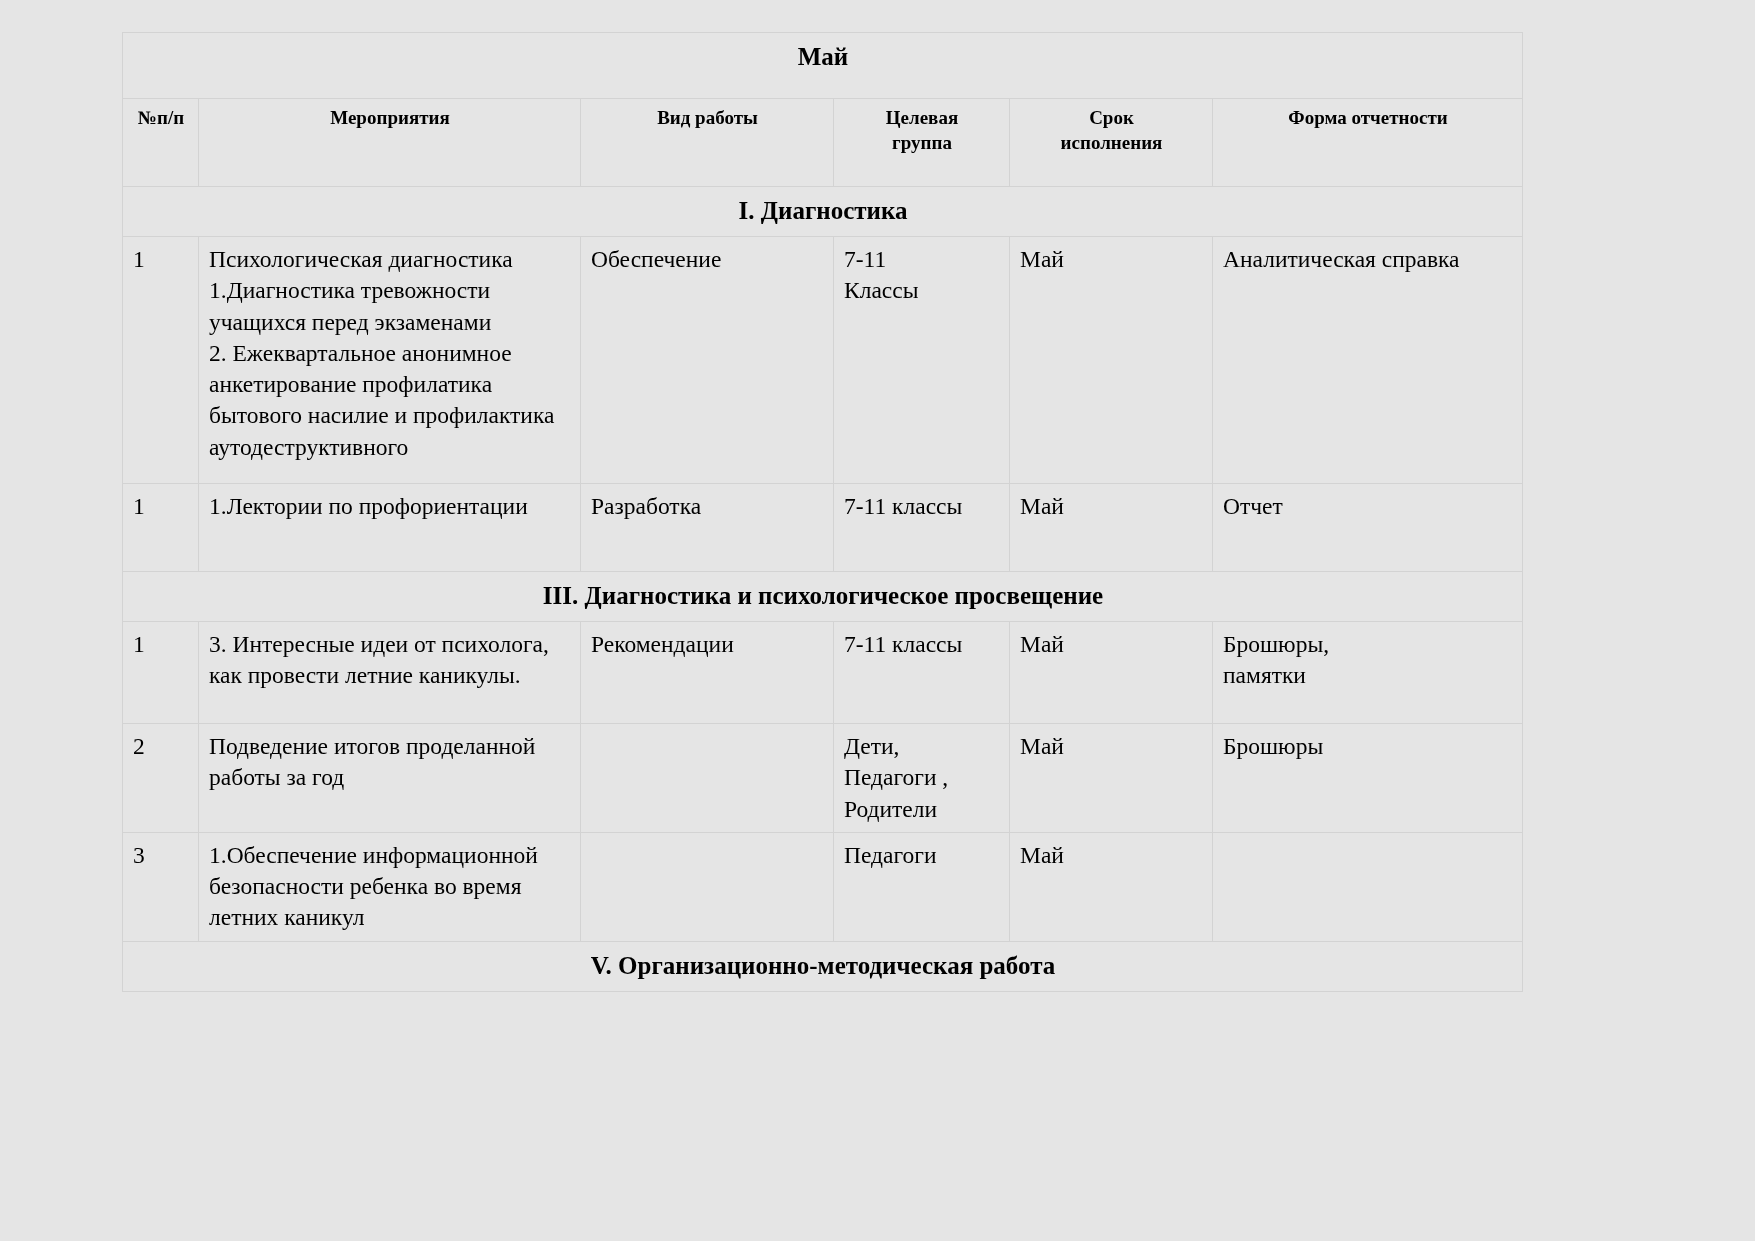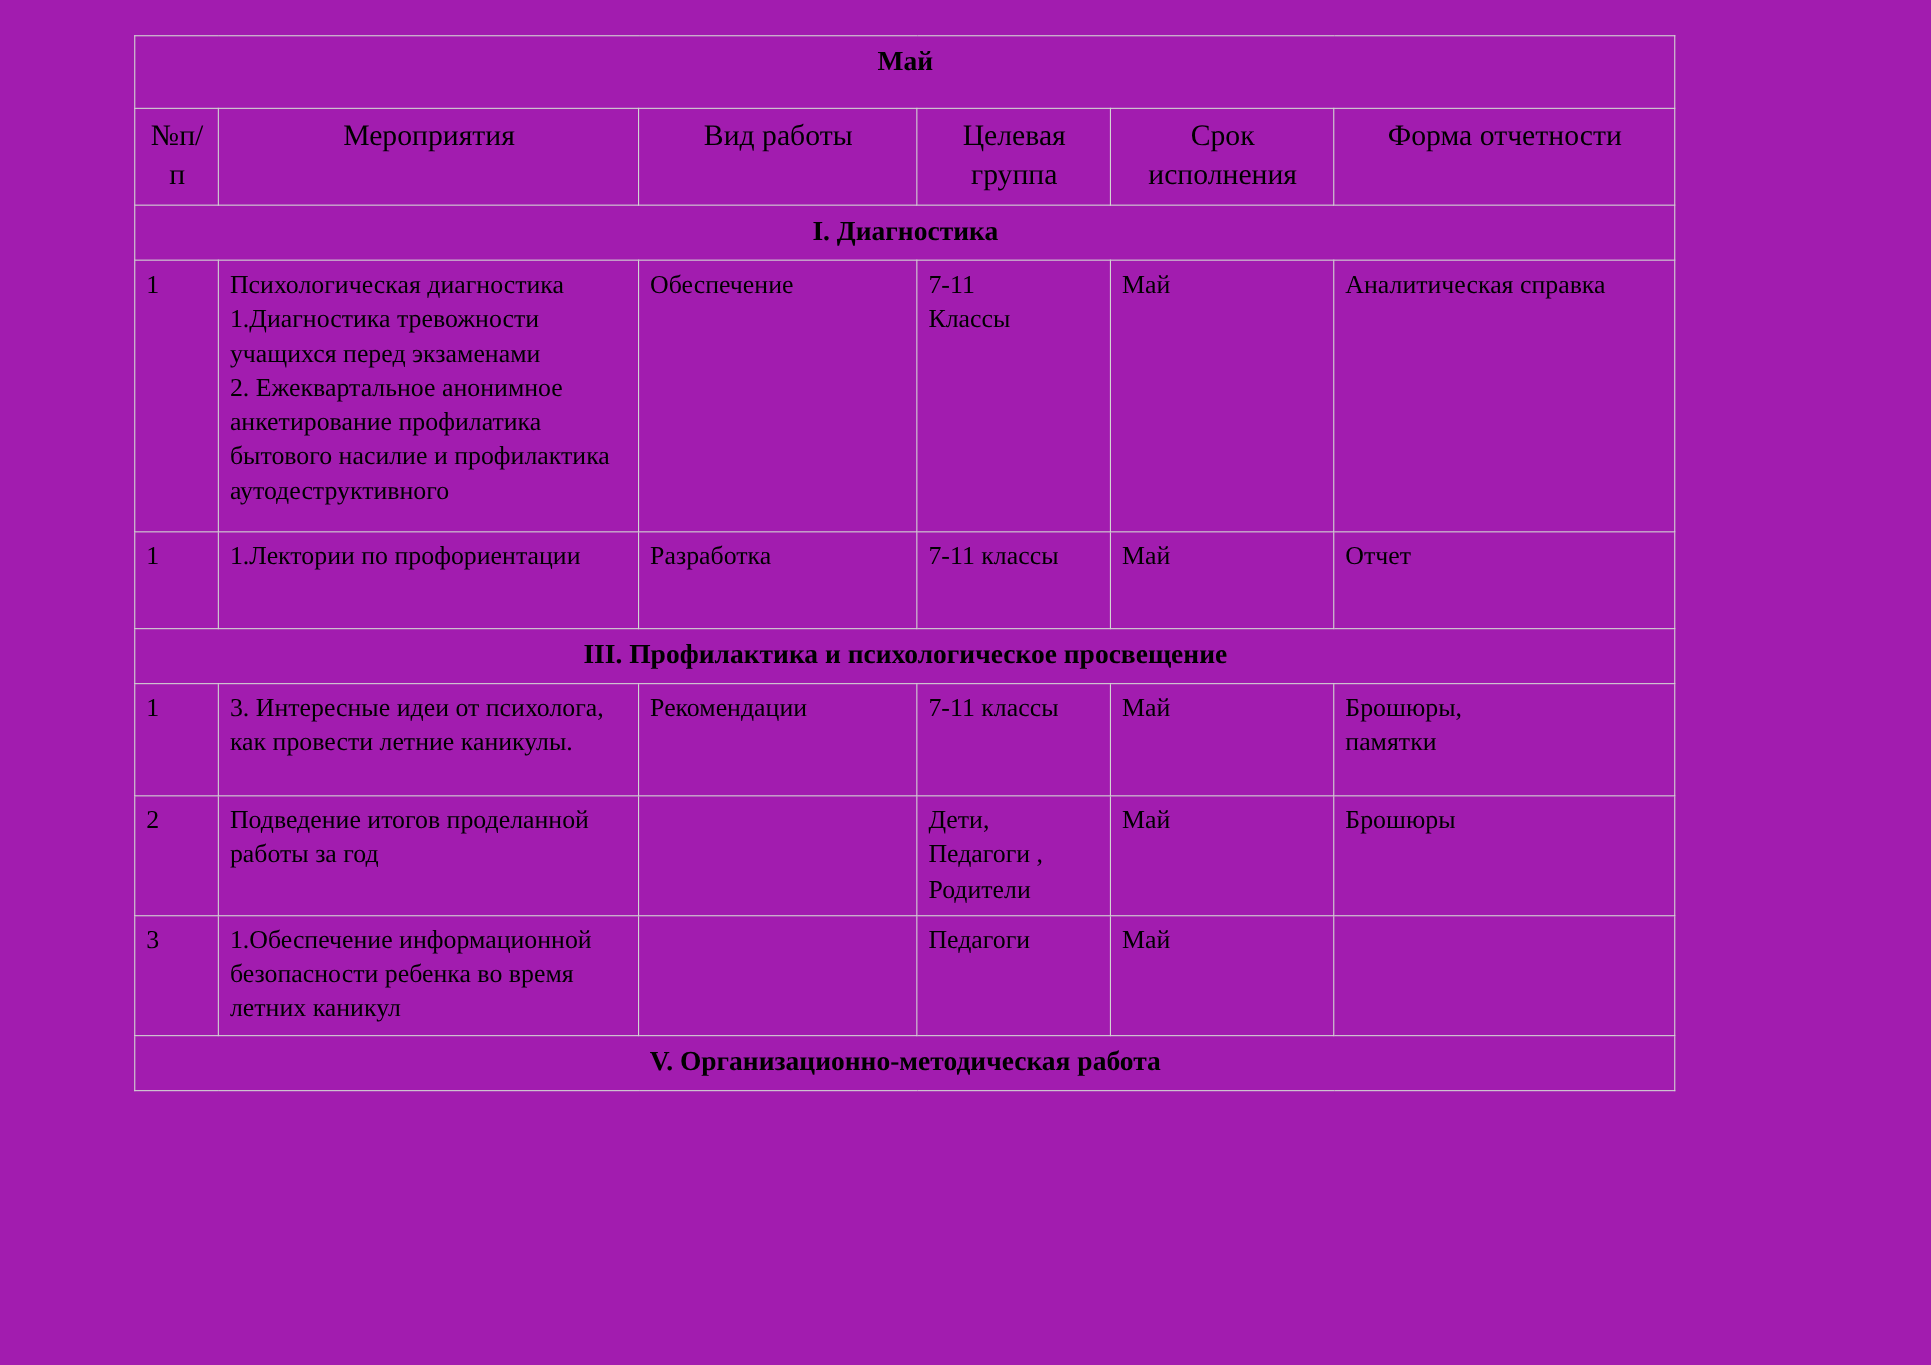--- a/index.html
+++ b/index.html
@@ -11,21 +11,21 @@
     width: 1755px;
     height: 1241px;
     font-family: "Liberation Serif", "DejaVu Serif", serif;
     color: #000000;
     overflow: hidden;
   }
   #page {
     position: relative;
     width: 1755px;
     height: 1241px;
-    background: #a21caf;
+    background: #e5e5e5;
     box-sizing: border-box;
   }
   #doc-table {
     position: absolute;
     left: 122px;
     top: 32px;
     width: 1400px;
     border-collapse: collapse;
     table-layout: fixed;
     font-size: 23.5px;
@@ -48,22 +48,22 @@
   .title-cell {
     text-align: center;
     font-weight: bold;
     font-size: 25px;
     padding-top: 18px;
     padding-bottom: 18px;
     height: 66px;
   }
   .head-cell {
     text-align: center;
-    font-weight: normal;
-    font-size: 27px;
+    font-weight: bold;
+    font-size: 19px;
     padding-top: 16px;
     padding-bottom: 16px;
     height: 88px;
     line-height: 1.3;
   }
   .section-cell {
     text-align: center;
     font-weight: bold;
     font-size: 25px;
     padding-top: 12px;
@@ -127,21 +127,21 @@
       <tr class="row-korr-1">
         <td class="data-cell">1</td>
         <td class="data-cell nowrap-pre"> 1.Лектории по профориентации</td>
         <td class="data-cell">Разработка</td>
         <td class="data-cell nowrap-pre">7-11 классы</td>
         <td class="data-cell">Май</td>
         <td class="data-cell">Отчет</td>
       </tr>
 
       <tr>
-        <td class="section-cell" colspan="6">III. Профилактика и психологическое просвещение</td>
+        <td class="section-cell" colspan="6">III. Диагностика и психологическое просвещение</td>
       </tr>
       <tr class="row-prof-1">
         <td class="data-cell">1</td>
         <td class="data-cell nowrap-pre">3. Интересные идеи от психолога, как провести летние каникулы.</td>
         <td class="data-cell">Рекомендации</td>
         <td class="data-cell nowrap-pre">7-11 классы</td>
         <td class="data-cell">Май</td>
         <td class="data-cell nowrap-pre">Брошюры,
 памятки</td>
       </tr>

